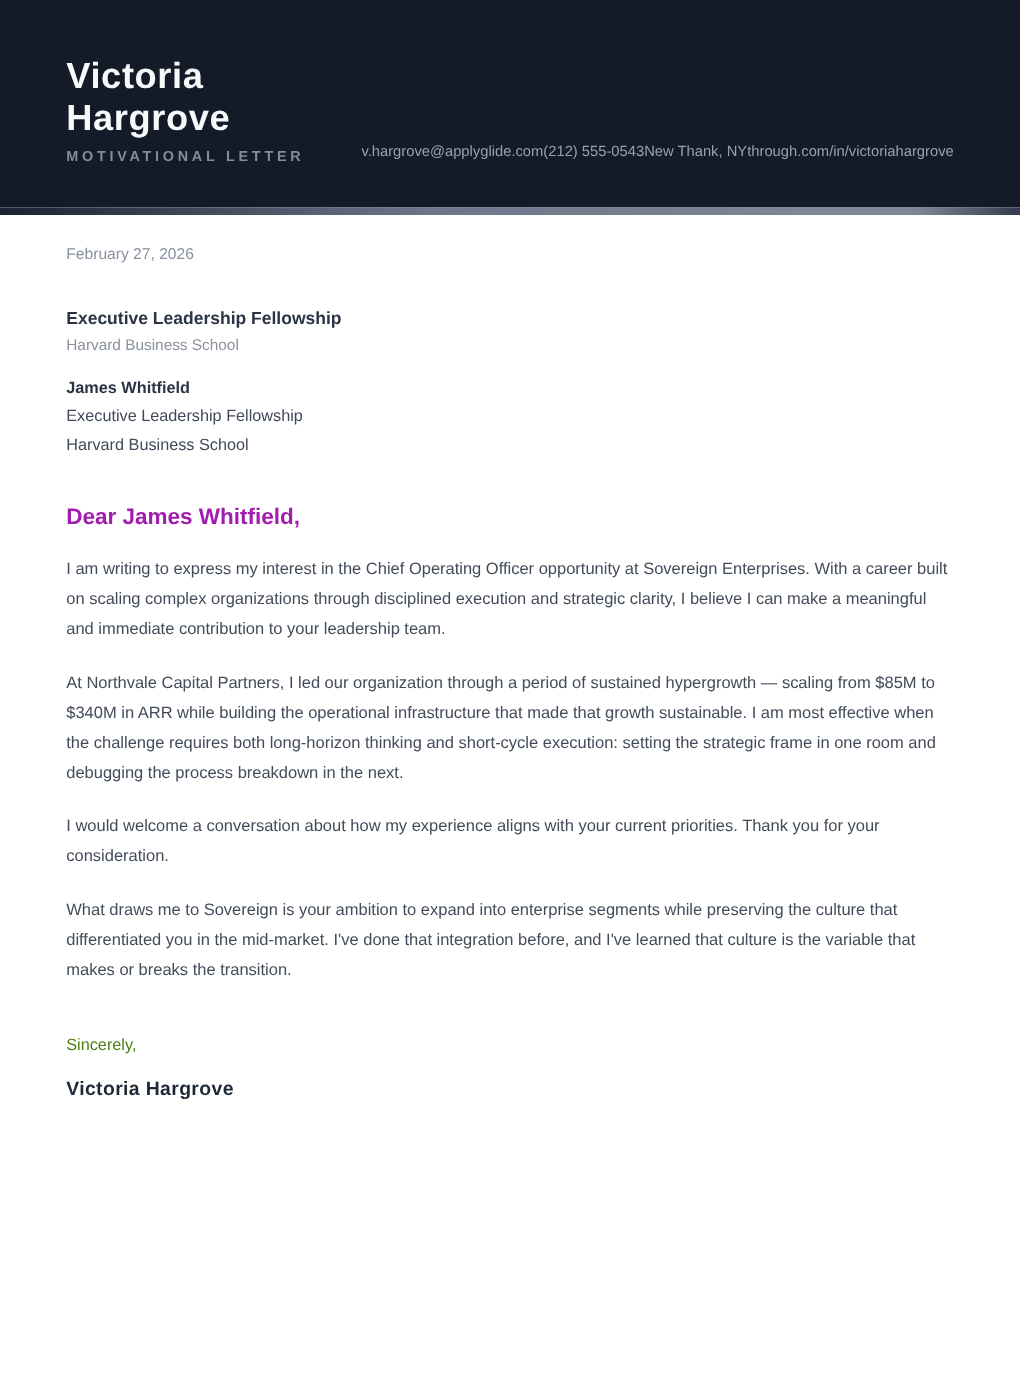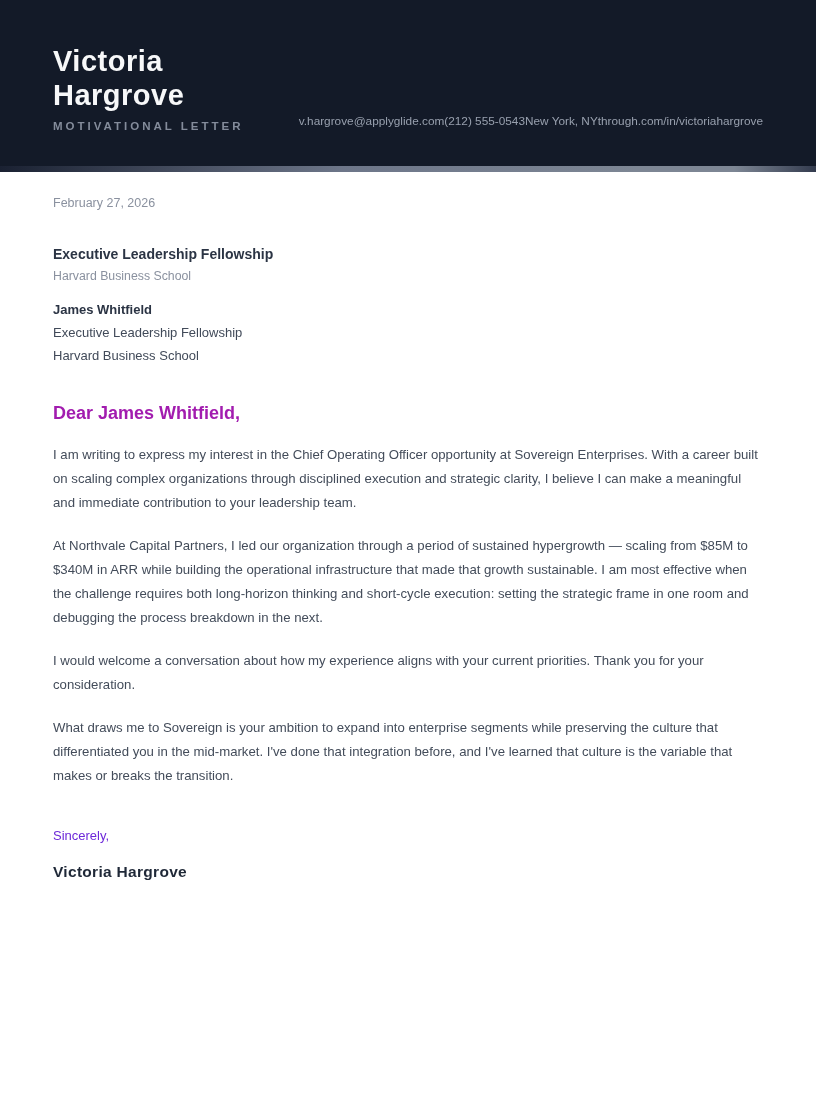--- a/index.html
+++ b/index.html
@@ -94,21 +94,21 @@
   }
   .body-paragraph {
     margin-top: 19px;
     color: #434c5a;
     font-size: 13.2px;
     line-height: 24px;
     text-align: left;
   }
   .closing {
     margin-top: 40px;
-    color: #6d28d9;
+    color: #4d7c0f;
     font-size: 13px;
   }
   .signature {
     margin-top: 20px;
     color: #1f2837;
     font-size: 15.5px;
     font-weight: 700;
     letter-spacing: 0.3px;
   }
 </style>
@@ -118,21 +118,21 @@
 <div class="page">
 
   <header class="header">
     <div class="identity">
       <div class="name">Victoria Hargrove</div>
       <div class="doc-type">MOTIVATIONAL LETTER</div>
     </div>
     <div class="contact">
       <div class="contact-line">v.hargrove@applyglide.com</div>
       <div class="contact-line">(212) 555-0543</div>
-      <div class="contact-line">New York, NY</div>
+      <div class="contact-line">New Thank, NY</div>
       <div class="contact-line">through.com/in/victoriahargrove</div>
     </div>
   </header>
 
   <div class="accent-strip"></div>
 
   <main class="letter">
     <div class="date">February 27, 2026</div>
 
     <section>

